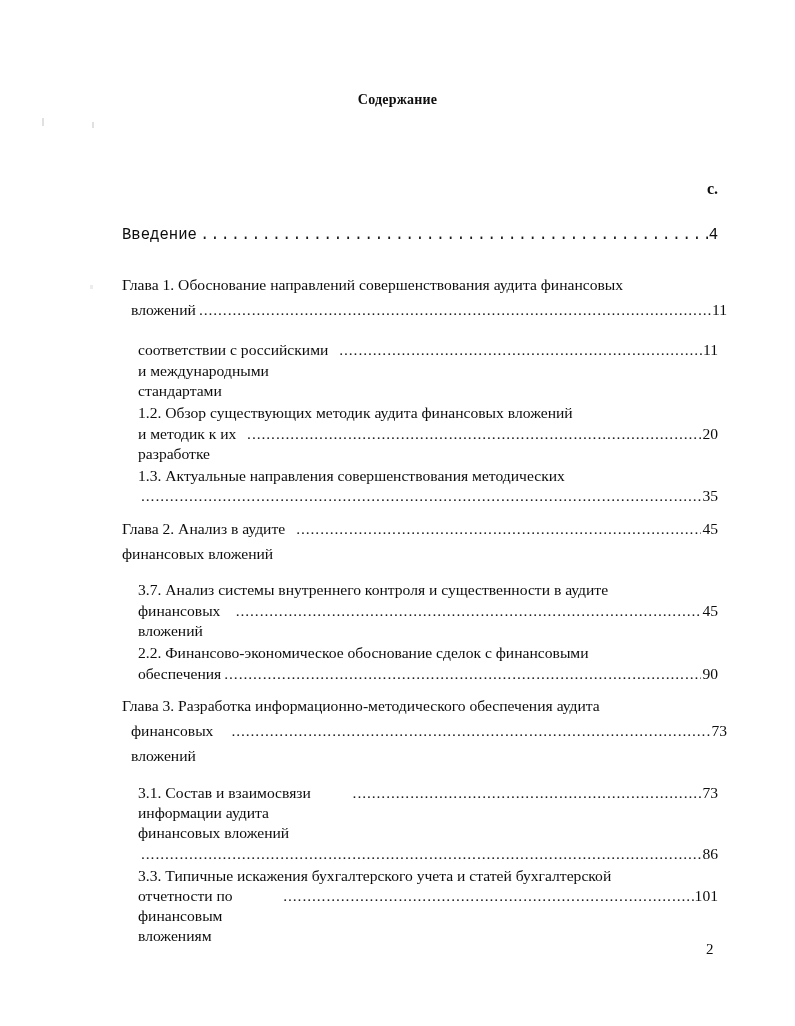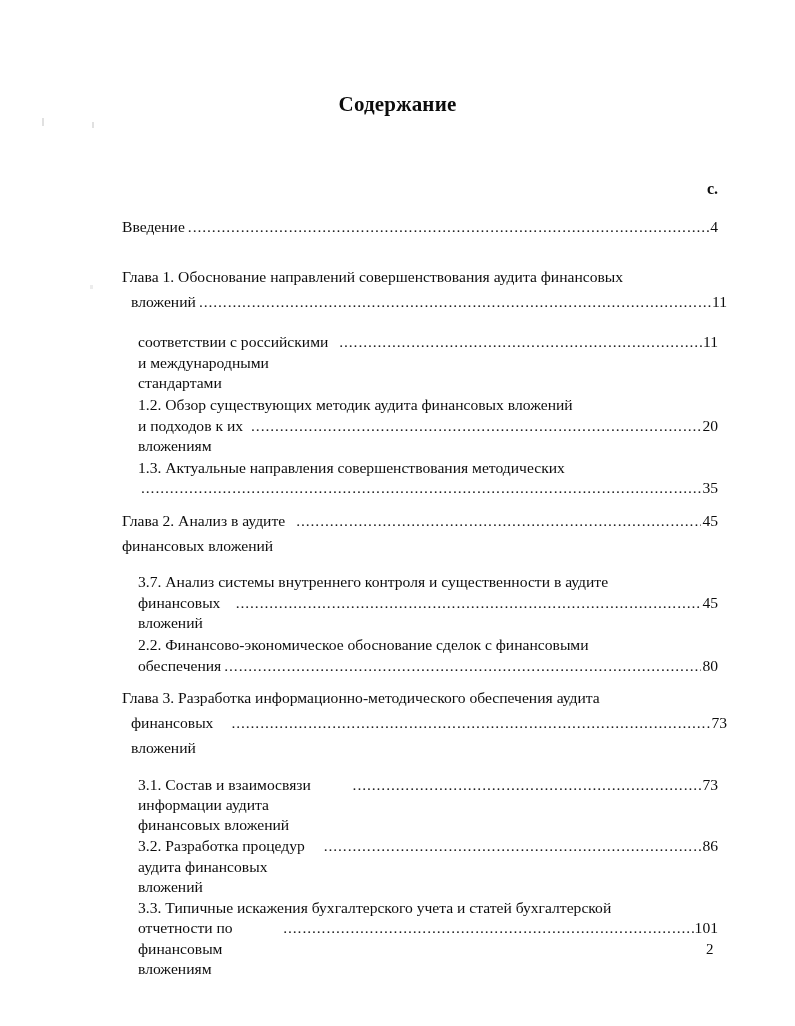--- a/index.html
+++ b/index.html
@@ -22,21 +22,21 @@
     position: absolute;
     background: #c9c9c9;
     opacity: .55;
   }
   .doc-title {
     position: absolute;
     left: 0;
     right: 0;
     top: 92px;
     text-align: center;
-    font-size: 21px;
+    font-size: 14px;
     font-weight: bold;
     letter-spacing: .2px;
   }
   .page-col-head {
     position: absolute;
     top: 180px;
     left: 0;
     width: 718px;
     text-align: right;
     font-size: 16px;
@@ -101,21 +101,21 @@
 
   <div class="speck" style="left:42px;top:118px;width:2px;height:8px;"></div>
   <div class="speck" style="left:92px;top:122px;width:2px;height:6px;"></div>
   <div class="speck" style="left:90px;top:285px;width:3px;height:4px;opacity:.35;"></div>
 
   <div class="doc-title">Содержание</div>
 
   <div class="page-col-head">с.</div>
 
   <div class="toc">
-      <div class="entry level0" style="margin-top: 0px;">
+      <div class="entry level0" style="margin-top: 8px; font-family: Liberation Mono, monospace;">
         <div class="row">
           <span class="txt">Введение </span>
           <span class="leader">...............................................................................................................................................................</span>
           <span class="pg">4</span>
         </div>
       </div>
       <div class="entry chapter" style="margin-top: 26px;">
         <div class="plain">Глава 1. Обоснование направлений совершенствования аудита финансовых</div>
         <div class="row cont">
           <span class="txt">вложений</span>
@@ -126,21 +126,21 @@
       <div class="entry section section-group" style="margin-top: 18px;">
         <div class="row">
           <span class="txt">соответствии с российскими и международными стандартами </span>
           <span class="leader">...............................................................................................................................................................</span>
           <span class="pg">11</span>
         </div>
       </div>
       <div class="entry section" style="margin-top: 2px;">
         <div class="plain">1.2. Обзор существующих методик аудита финансовых вложений</div>
         <div class="row">
-          <span class="txt">и подходов к их вложениям </span>
+          <span class="txt">и методик к их разработке </span>
           <span class="leader">...............................................................................................................................................................</span>
           <span class="pg">20</span>
         </div>
       </div>
       <div class="entry section" style="margin-top: 2px;">
         <div class="plain">1.3. Актуальные направления совершенствования методических</div>
         <div class="row">
           <span class="leader">...............................................................................................................................................................</span>
           <span class="pg">35</span>
         </div>
@@ -158,41 +158,40 @@
           <span class="txt">финансовых вложений </span>
           <span class="leader">...............................................................................................................................................................</span>
           <span class="pg">45</span>
         </div>
       </div>
       <div class="entry section" style="margin-top: 2px;">
         <div class="plain">2.2. Финансово-экономическое обоснование сделок с финансовыми</div>
         <div class="row">
           <span class="txt">обеспечения </span>
           <span class="leader">...............................................................................................................................................................</span>
-          <span class="pg">80</span>
+          <span class="pg">90</span>
         </div>
       </div>
       <div class="entry chapter" style="margin-top: 10px;">
         <div class="plain">Глава 3. Разработка информационно-методического обеспечения аудита</div>
         <div class="row cont">
           <span class="txt">финансовых вложений </span>
           <span class="leader">...............................................................................................................................................................</span>
           <span class="pg">73</span>
         </div>
       </div>
       <div class="entry section section-group" style="margin-top: 14px;">
         <div class="row">
           <span class="txt">3.1. Состав и взаимосвязи информации аудита финансовых вложений</span>
           <span class="leader">...............................................................................................................................................................</span>
           <span class="pg">73</span>
         </div>
       </div>
       <div class="entry section" style="margin-top: 1px;">
         <div class="row">
-          <span class="txt">3.2. Разработка процедур аудита финансовых вложений</span>
           <span class="leader">...............................................................................................................................................................</span>
           <span class="pg">86</span>
         </div>
       </div>
       <div class="entry section" style="margin-top: 1px;">
         <div class="plain">3.3. Типичные искажения бухгалтерского учета и статей бухгалтерской</div>
         <div class="row">
           <span class="txt">отчетности по финансовым вложениям </span>
           <span class="leader">...............................................................................................................................................................</span>
           <span class="pg">101</span>

